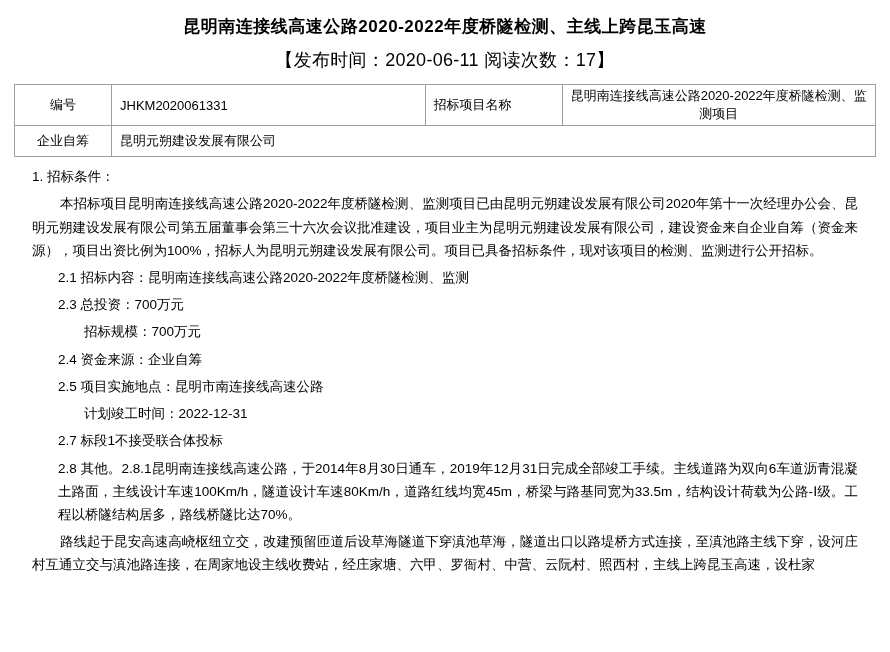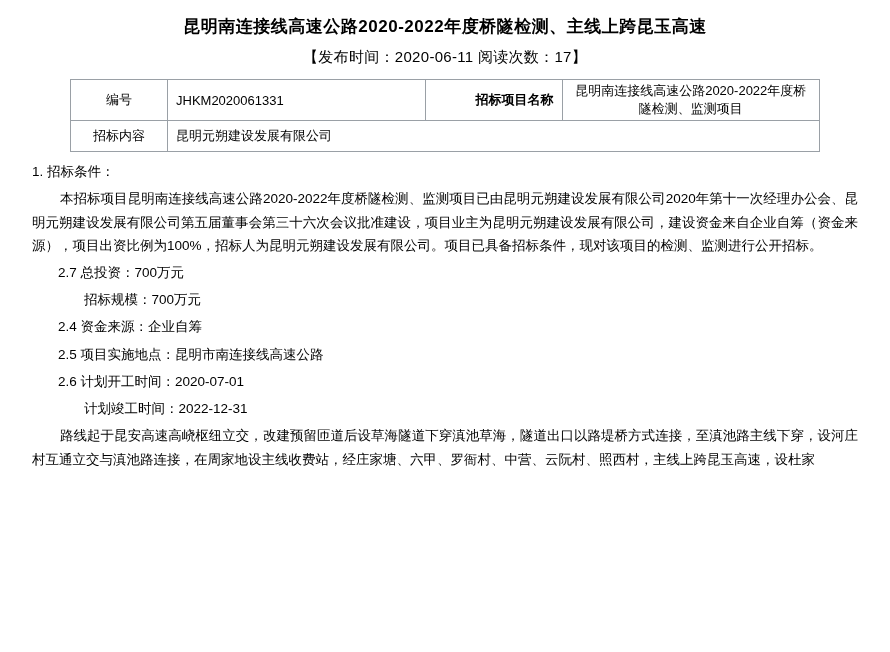--- a/index.html
+++ b/index.html
@@ -22,47 +22,46 @@
   .doc-title {
     text-align: center;
     font-size: 17px;
     font-weight: bold;
     letter-spacing: 0.5px;
     margin: 6px 0 10px 0;
     line-height: 1.3;
   }
   .doc-meta {
     text-align: center;
-    font-size: 15px;
+    font-size: 18px;
     margin-bottom: 12px;
     letter-spacing: 0.3px;
   }
   table.info {
-    width: 750px;
+    width: 862px;
     border-collapse: collapse;
     table-layout: fixed;
     margin: 0 auto 8px auto;
   }
   table.info td {
     border: 1px solid #9aa0a6;
     height: 26px;
     font-size: 13px;
     padding: 2px 8px;
     vertical-align: middle;
   }
   td.lbl {
     text-align: center;
     width: 80px;
     white-space: nowrap;
   }
   td.lbl-wide {
-    text-align: right;
+    text-align: left;
     width: 120px;
     white-space: nowrap;
-    font-weight: bold;
   }
   td.val {
     text-align: left;
   }
   td.val-center {
     text-align: center;
   }
   .body-text {
     font-size: 13.5px;
     line-height: 1.72;
@@ -87,31 +86,33 @@
 
   <table class="info">
     <tbody>
       <tr>
         <td class="lbl">编号</td>
         <td class="val">JHKM2020061331</td>
         <td class="lbl-wide">招标项目名称</td>
         <td class="val-center">昆明南连接线高速公路2020-2022年度桥隧检测、监测项目</td>
       </tr>
       <tr>
-        <td class="lbl">招标内容</td>
+        <td class="lbl">企业自筹</td>
         <td class="val" colspan="3">昆明元朔建设发展有限公司</td>
       </tr>
     </tbody>
   </table>
 
   <div class="body-text">
     <p class="p indent1">1. 招标条件：</p>
     <p class="p hang">本招标项目昆明南连接线高速公路2020-2022年度桥隧检测、监测项目已由昆明元朔建设发展有限公司2020年第十一次经理办公会、昆明元朔建设发展有限公司第五届董事会第三十六次会议批准建设，项目业主为昆明元朔建设发展有限公司，建设资金来自企业自筹（资金来源），项目出资比例为100%，招标人为昆明元朔建设发展有限公司。项目已具备招标条件，现对该项目的检测、监测进行公开招标。</p>
-    <p class="p indent2">2.7 总投资：700万元</p>
+    <p class="p indent2">2.1 招标内容：昆明南连接线高速公路2020-2022年度桥隧检测、监测</p>
+    <p class="p indent2">2.3 总投资：700万元</p>
     <p class="p indent3">招标规模：700万元</p>
     <p class="p indent2">2.4 资金来源：企业自筹</p>
     <p class="p indent2">2.5 项目实施地点：昆明市南连接线高速公路</p>
-    <p class="p indent2">2.6 计划开工时间：2020-07-01</p>
     <p class="p indent3">计划竣工时间：2022-12-31</p>
+    <p class="p indent2">2.7 标段1不接受联合体投标</p>
+    <p class="p indent2">2.8 其他。2.8.1昆明南连接线高速公路，于2014年8月30日通车，2019年12月31日完成全部竣工手续。主线道路为双向6车道沥青混凝土路面，主线设计车速100Km/h，隧道设计车速80Km/h，道路红线均宽45m，桥梁与路基同宽为33.5m，结构设计荷载为公路-Ⅰ级。工程以桥隧结构居多，路线桥隧比达70%。</p>
     <p class="p hang">路线起于昆安高速高峣枢纽立交，改建预留匝道后设草海隧道下穿滇池草海，隧道出口以路堤桥方式连接，至滇池路主线下穿，设河庄村互通立交与滇池路连接，在周家地设主线收费站，经庄家塘、六甲、罗衙村、中营、云阮村、照西村，主线上跨昆玉高速，设杜家</p>
   </div>
 
 </div>
 
 </body></html>

